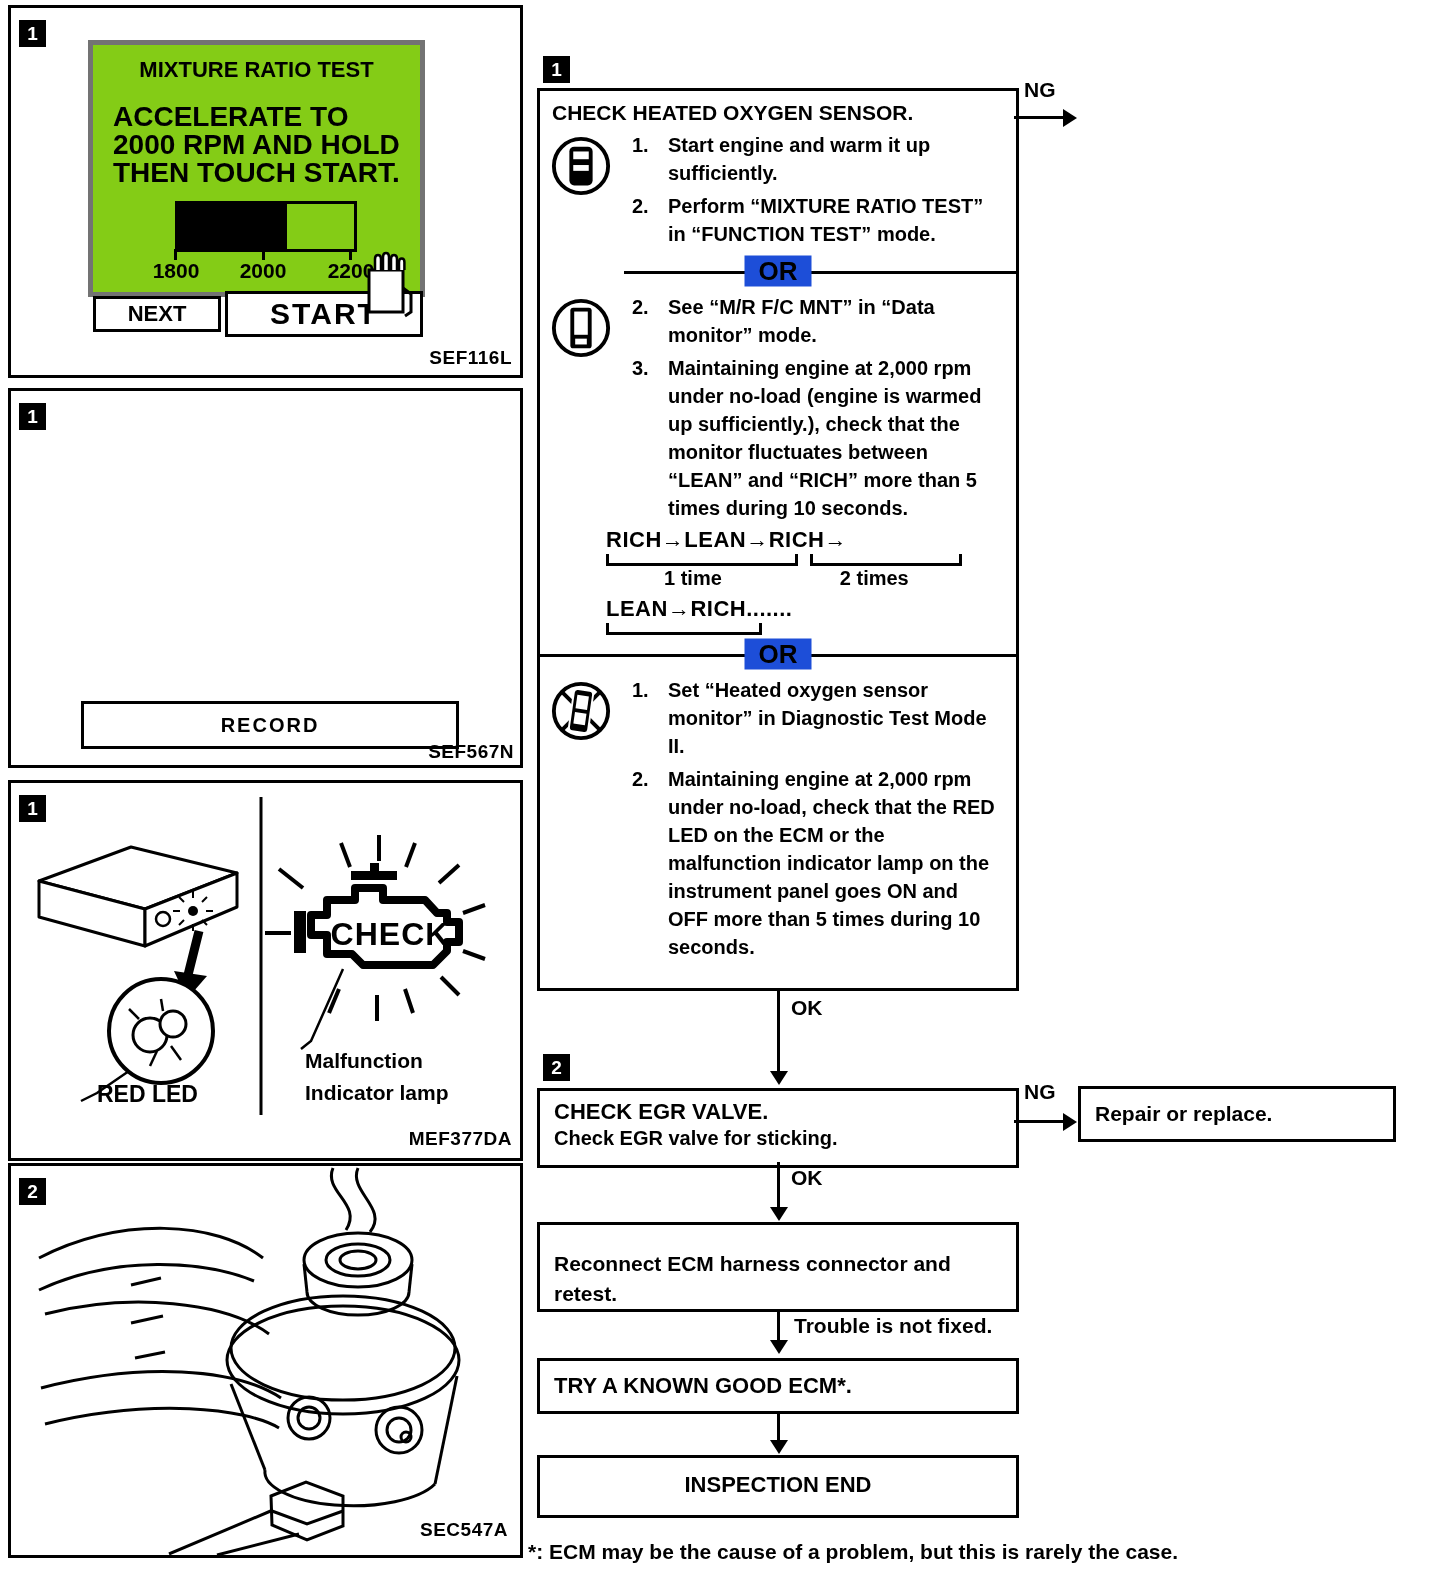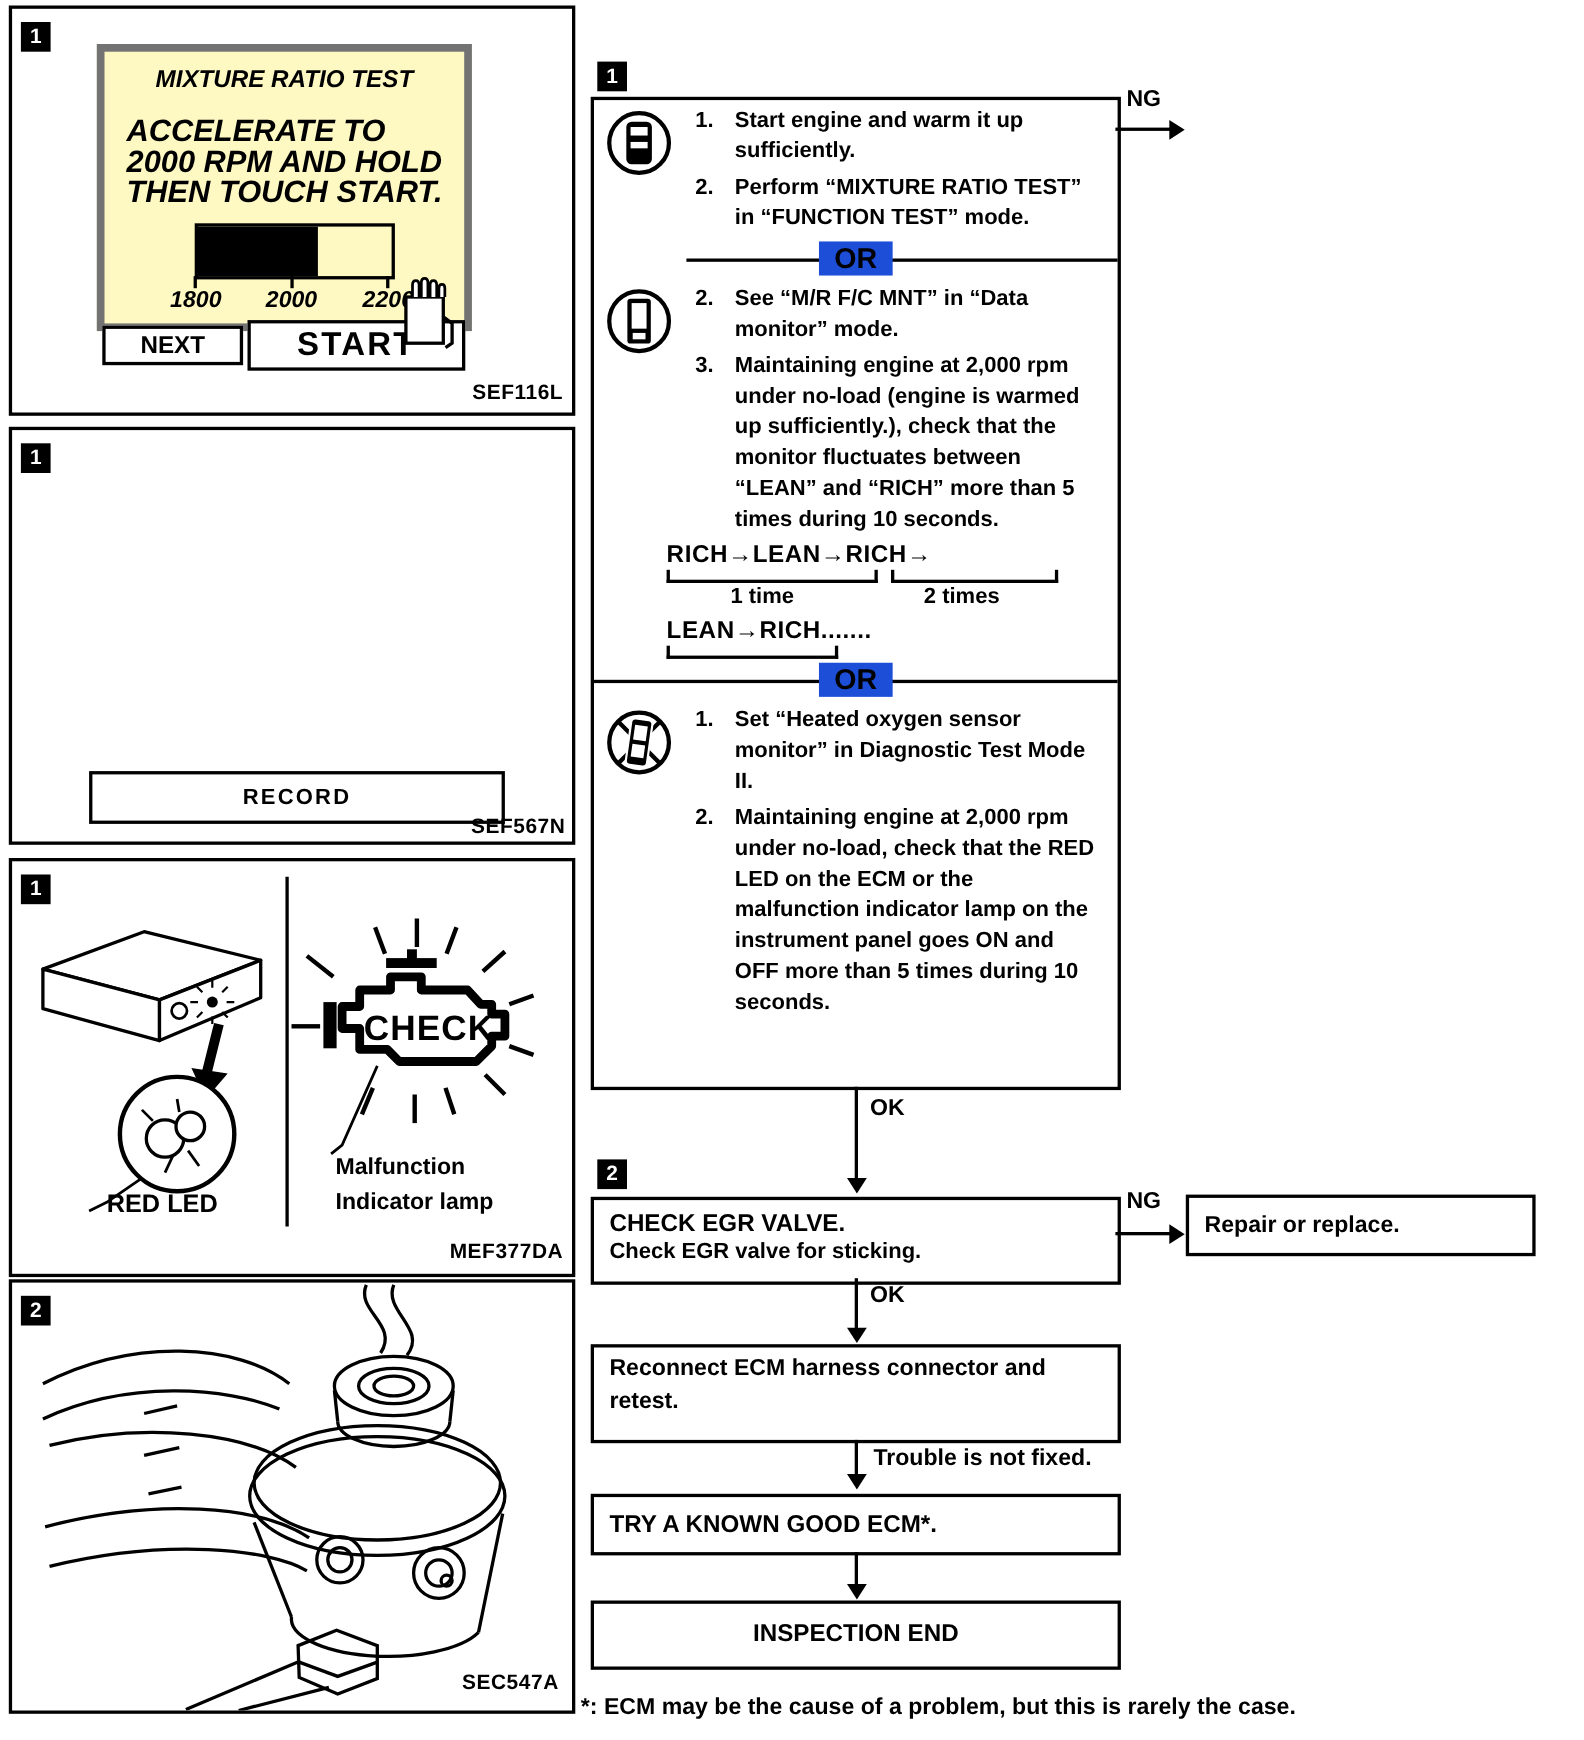--- a/index.html
+++ b/index.html
@@ -3,21 +3,21 @@
 <meta charset="utf-8">
 <style>
   html,body{margin:0;padding:0;background:#fff;}
   .page{position:relative;width:1440px;height:1582px;background:#fff;color:#000;
         font-family:"Liberation Sans",sans-serif;overflow:hidden;}
   .abs{position:absolute;}
   .panel{position:absolute;border:3px solid #000;background:#fff;}
   .badge{position:absolute;width:27px;height:27px;background:#000;color:#fff;
          font-weight:bold;font-size:19px;display:flex;align-items:center;justify-content:center;}
   .figcode{position:absolute;font-weight:bold;font-size:19px;letter-spacing:.5px;}
-  .screen{position:absolute;border:7px solid #737373;background:#fef9c3;font-style:italic;}
+  .screen{position:absolute;border:5px solid #737373;background:#84cc16;}
   .scr-title{position:absolute;left:0;right:0;top:12px;text-align:center;font-weight:bold;font-size:22px;}
   .scr-text{position:absolute;left:20px;top:58px;width:305px;font-weight:bold;font-size:28px;line-height:28px;}
   .gauge{position:absolute;border:3px solid #000;}
   .gauge-fill{position:absolute;left:0;top:0;bottom:0;width:62%;background:#000;}
   .tickmark{position:absolute;width:3px;height:11px;background:#000;}
   .ticklabel{position:absolute;transform:translateX(-50%);font-weight:bold;font-size:21px;}
   .btn{position:absolute;border:3px solid #000;background:#fff;display:flex;
        align-items:center;justify-content:center;font-weight:bold;}
   .mon-header-star{position:absolute;font-weight:bold;font-size:24px;white-space:nowrap;}
   .mon-box{position:absolute;width:30px;height:30px;border:3px solid #000;}
@@ -197,20 +197,21 @@
         <path d="M30,222 C130,196 225,202 270,232"></path>
         <path d="M34,258 C140,232 235,242 268,262"></path>
       </g>
     </svg>
     <div class="figcode" style="right:12px;bottom:14px">SEC547A</div>
   </div>
 
   <div class="badge" style="left:543px;top:56px">1</div>
 
   <div class="fc-box" style="left:537px;top:88px;width:476px;height:897px;overflow:hidden">
+    <div class="fc-title">CHECK HEATED OXYGEN SENSOR.</div>
 
     <div class="fc-section">
       <div class="fc-icon">
         <svg width="62" height="62" viewBox="0 0 64 64">
           <circle cx="32" cy="32" r="28" fill="#fff" stroke="#000" stroke-width="4"></circle>
           <rect x="20" y="12" width="24" height="40" rx="5" fill="#000"></rect>
           <rect x="24" y="17" width="16" height="8" fill="#fff"></rect>
           <rect x="24" y="31" width="16" height="6" fill="#fff"></rect>
         </svg>
       </div>
@@ -312,21 +313,21 @@
   </div>
 
   <div class="lbl" style="left:1024px;top:1080px">NG</div>
   <div class="harrow" style="left:1014px;top:1120px;width:50px"></div>
   <div class="side-box" style="left:1078px;top:1086px;width:284px">Repair or replace.</div>
 
   <div class="lbl" style="left:791px;top:1166px">OK</div>
   <div class="varrow" style="left:777px;top:1162px;height:46px"></div>
 
   <div class="fc-box" style="left:537px;top:1222px;width:476px;height:84px">
-    <div class="plain" style="padding:4px 14px;font-size:21px;line-height:30px">Reconnect ECM harness connector and retest.</div>
+    <div class="plain" style="padding:24px 14px;font-size:21px;line-height:30px">Reconnect ECM harness connector and retest.</div>
   </div>
 
   <div class="varrow" style="left:777px;top:1309px;height:32px"></div>
   <div class="lbl" style="left:794px;top:1314px">Trouble is not fixed.</div>
 
   <div class="fc-box" style="left:537px;top:1358px;width:476px;height:50px">
     <div class="plain" style="padding:12px 14px;font-size:22px">TRY A KNOWN GOOD ECM*.</div>
   </div>
 
   <div class="varrow" style="left:777px;top:1411px;height:30px"></div>

